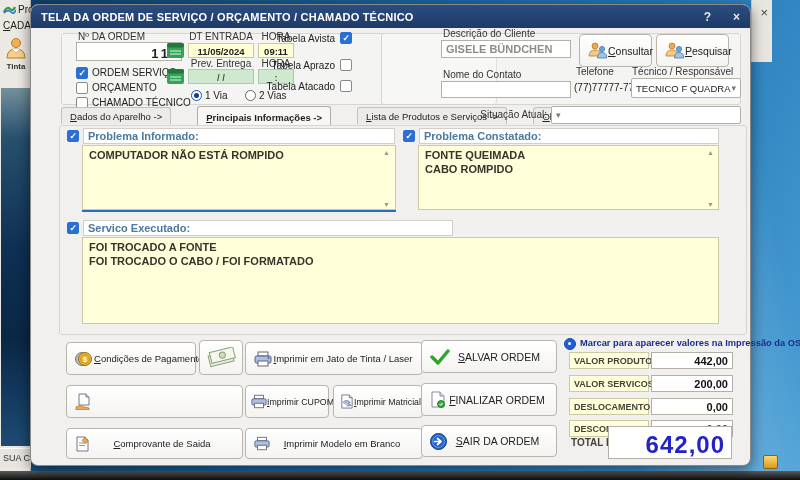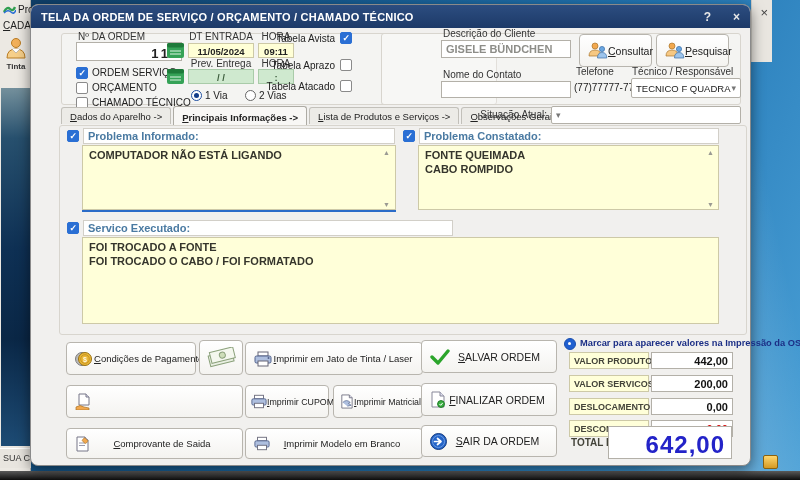--- a/index.html
+++ b/index.html
@@ -55,21 +55,21 @@
   .radio.on { border-color:#1f4fa0; }
   .radio.on::after { content:""; position:absolute; left:2px; top:2px; width:5px; height:5px; border-radius:50%; background:#123d8a; }
   .radio.blue { background:#1f5fd0; border-color:#1a4fae; }
   .radio.blue::after { content:""; position:absolute; left:3px; top:3px; width:3px; height:3px; border-radius:50%; background:#fff; }
 
   .btn { position:absolute; background:linear-gradient(#ffffff,#f4f3f0); border:1px solid #b8b5ae; border-radius:4px;
     display:flex; align-items:center; padding:0 8px; font-size:10.5px; color:#222; }
   .btn .txt { flex:1; text-align:center; white-space:nowrap; }
   .btn svg { flex:0 0 auto; }
 
-  .tabsrow { position:absolute; left:30px; top:100px; height:19px; display:flex; align-items:flex-end; }
+  .tabsrow { position:absolute; left:30px; top:100px; height:19px; display:flex; align-items:flex-end;gap:24px; }
   .tab { font-size:9.5px; color:#222; padding:3px 8px 2px; background:#ecebe7; border:1px solid #c2c0ba; border-bottom:none; border-radius:3px 3px 0 0; margin-right:2px; white-space:nowrap; }
   .tab.active { background:#f8f7f5; padding-top:5px; position:relative; top:1px; border-color:#adaba4;font-weight:bold; }
 
   .select { position:absolute; background:#fff; border:1px solid #b3b0a8; border-radius:2px; font-size:9.5px; color:#222; display:flex; align-items:center; padding:0 4px; }
   .select .val { flex:1; white-space:nowrap; overflow:hidden; }
   .select .chev { color:#777; font-size:9px; }
 
   .panel-strip { position:absolute; background:#fff; border:1px solid #d2cfc8; height:16px; display:flex; align-items:center; }
   .panel-strip .pl { font-size:11px; font-weight:bold; color:#4a7aa2; padding-left:4px; white-space:nowrap; }
   .tarea { position:absolute; background:#ffffd9; border:1px solid #cdc9a7; font-size:11px; font-weight:bold; color:#35352c; padding:3px 14px 3px 6px; white-space:pre-line; line-height:1.25; }
@@ -210,21 +210,21 @@
   <div class="select" style="left:520px; top:101px; width:190px; height:18px;">
     <span class="chev">▾</span>
   </div>
 
   <div class="groupbox" style="left:28px; top:120px; width:688px; height:210px; background:transparent;"></div>
 
   <span class="cb on" style="left:36px; top:125px;"></span>
   <div class="panel-strip" style="left:52px; top:123px; width:312px;">
     <span class="pl">Problema Informado:</span>
   </div>
-  <div class="tarea focusline" style="left:51px; top:140px; width:314px; height:65px;">COMPUTADOR NÃO ESTÁ LIGANDO</div>
+  <div class="tarea focusline" style="left:51px; top:140px; width:314px; height:65px;">COMPUTADOR NÃO ESTÁ ROMPIDO</div>
   <span class="scr" style="left:352px; top:144px;">▲</span>
   <span class="scr" style="left:352px; top:196px;">▼</span>
 
   <span class="cb on" style="left:372px; top:125px;"></span>
   <div class="panel-strip" style="left:388px; top:123px; width:300px;">
     <span class="pl">Problema Constatado:</span>
   </div>
   <div class="tarea" style="left:387px; top:140px; width:301px; height:65px;">FONTE QUEIMADA
 CABO ROMPIDO</div>
   <span class="scr" style="left:676px; top:144px;">▲</span>

